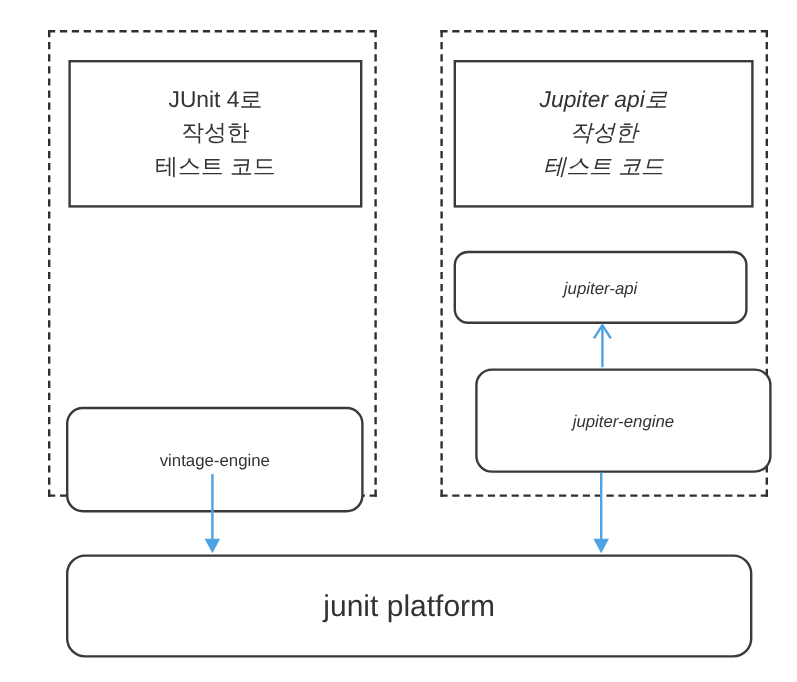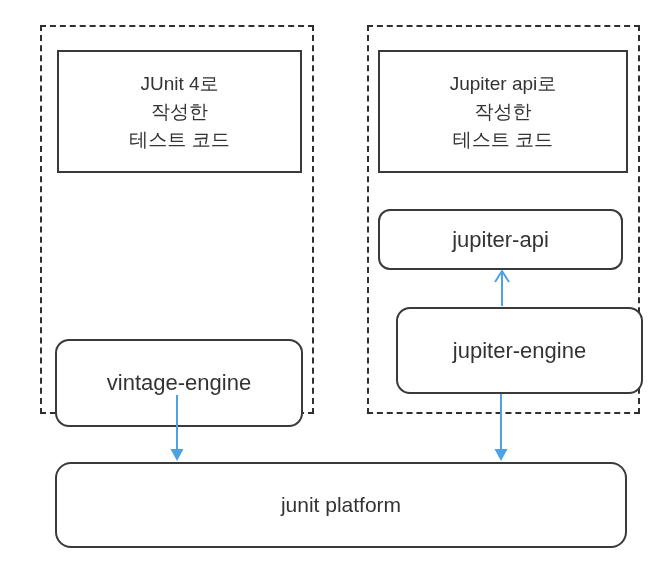--- a/index.html
+++ b/index.html
@@ -16,21 +16,21 @@
     color: #333333;
     overflow: hidden;
   }
   .group-box {
     position: absolute;
     border: 2px dashed #2f2f2f;
     box-sizing: border-box;
     background: transparent;
   }
   .group-junit4 { left: 40px;  top: 25px; width: 274px; height: 389px; }
-  .group-jupiter { left: 367px; top: 25px; width: 273px; height: 389px; }
+  .group-jupiter { left: 367px; top: 25px; width: 273px; height: 389px; font-style: italic; }
 
   .box {
     position: absolute;
     box-sizing: border-box;
     border: 2px solid #3a3a3a;
     background: #ffffff;
     display: flex;
     align-items: center;
     justify-content: center;
     text-align: center;
@@ -48,37 +48,37 @@
 
   .api-box {
     left: 9px; top: 182px; width: 245px; height: 61px;
     border-radius: 12px;
   }
   .engine-box { border-radius: 14px; }
   .group-junit4 .engine-box { left: 13px; top: 280px; width: 248px; height: 88px; margin-top: 32px; }
   .group-jupiter .engine-box { left: 27px;  top: 280px; width: 247px; height: 87px; }
 
   .component-label {
-    font-size: 22px;
+    font-size: 14px;
     color: #333333;
   }
 
   .platform-box {
     position: absolute;
     left: 55px; top: 462px; width: 572px; height: 86px;
     box-sizing: border-box;
     border: 2px solid #3a3a3a;
     border-radius: 16px;
     background: #ffffff;
     display: flex;
     align-items: center;
     justify-content: center;
   }
   .platform-label {
-    font-size: 21px;
+    font-size: 25px;
     color: #333333;
   }
 
   .arrows-layer {
     position: absolute;
     left: 0; top: 0;
     width: 664px; height: 568px;
     pointer-events: none;
   }
 </style>

